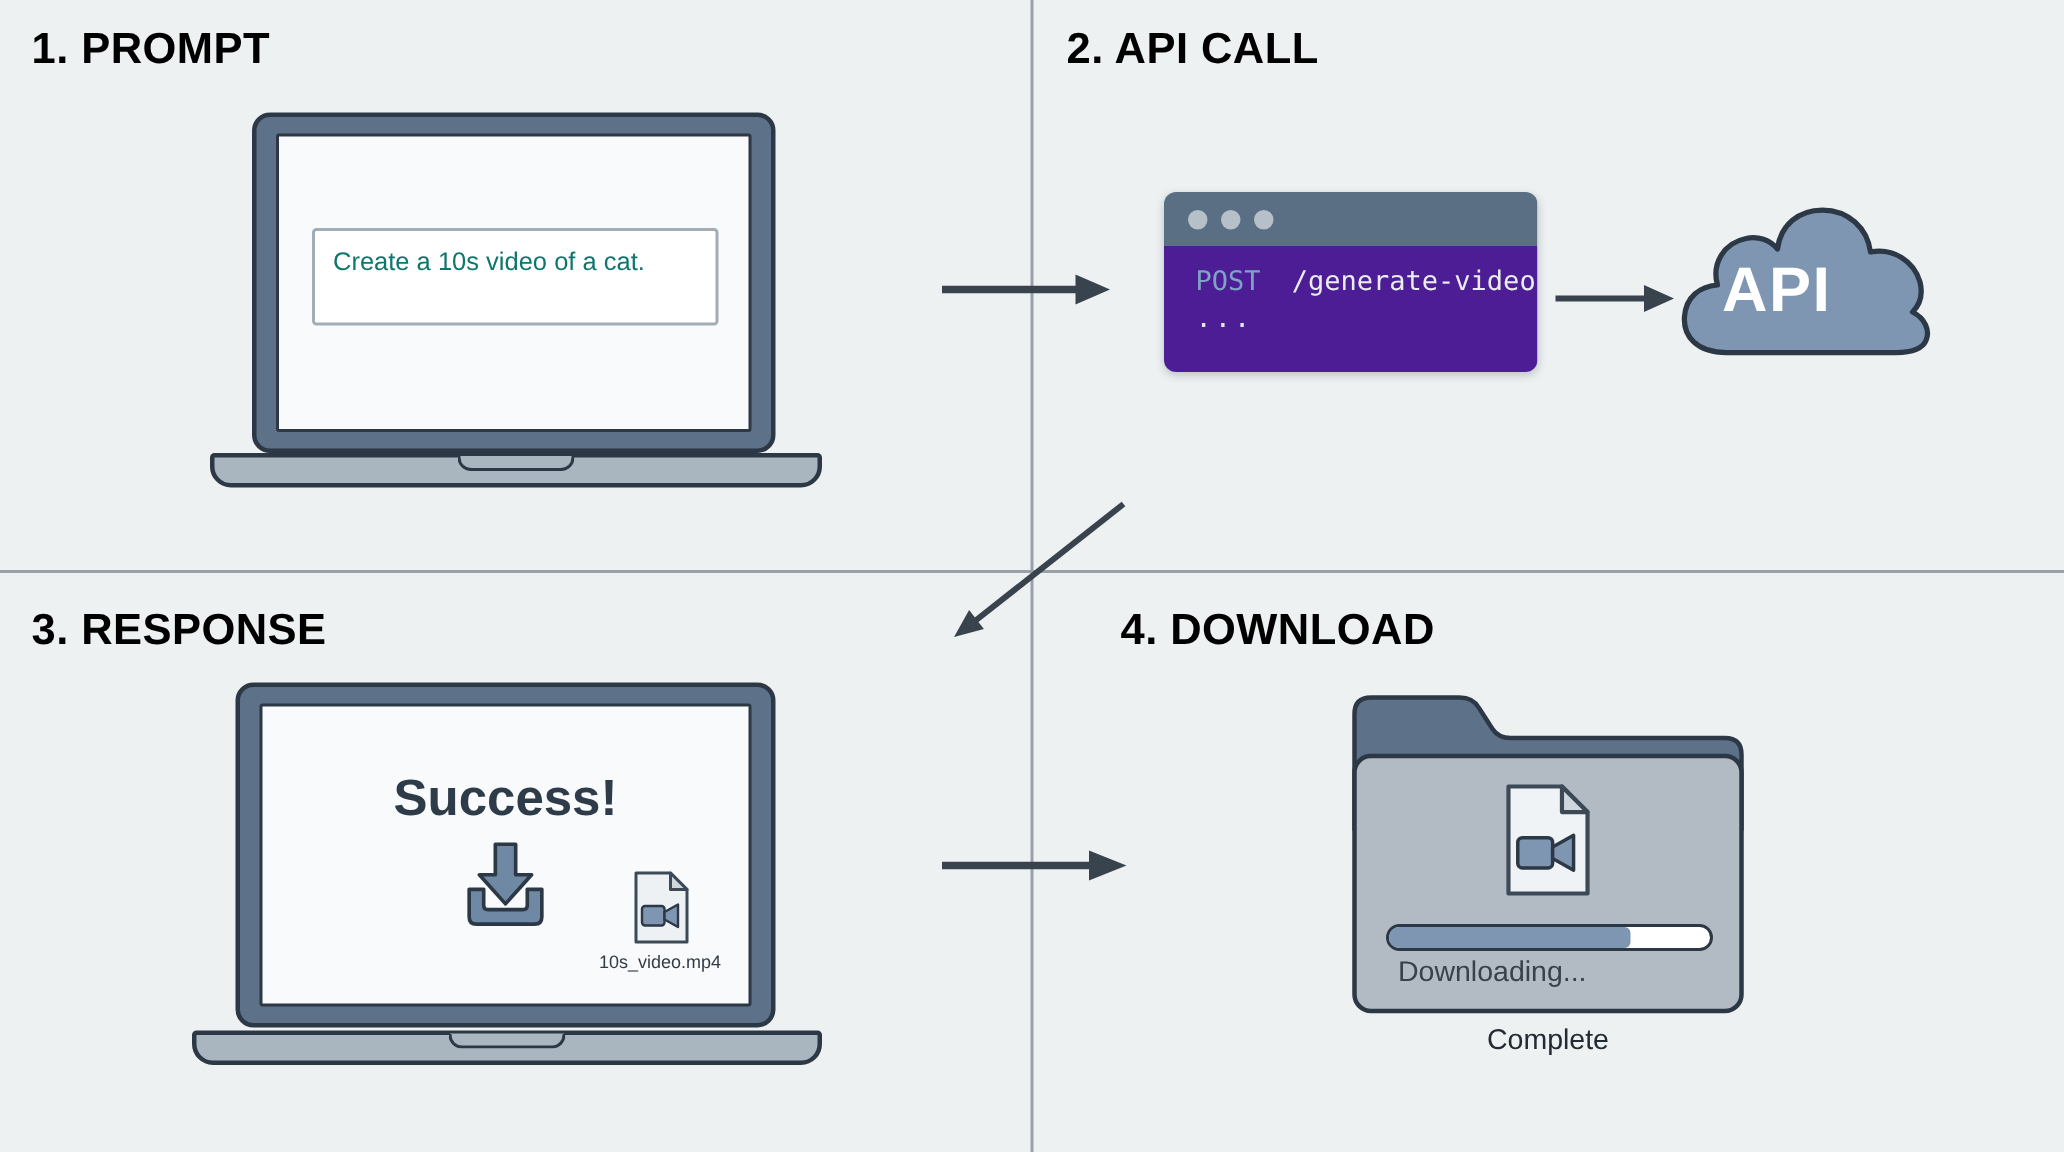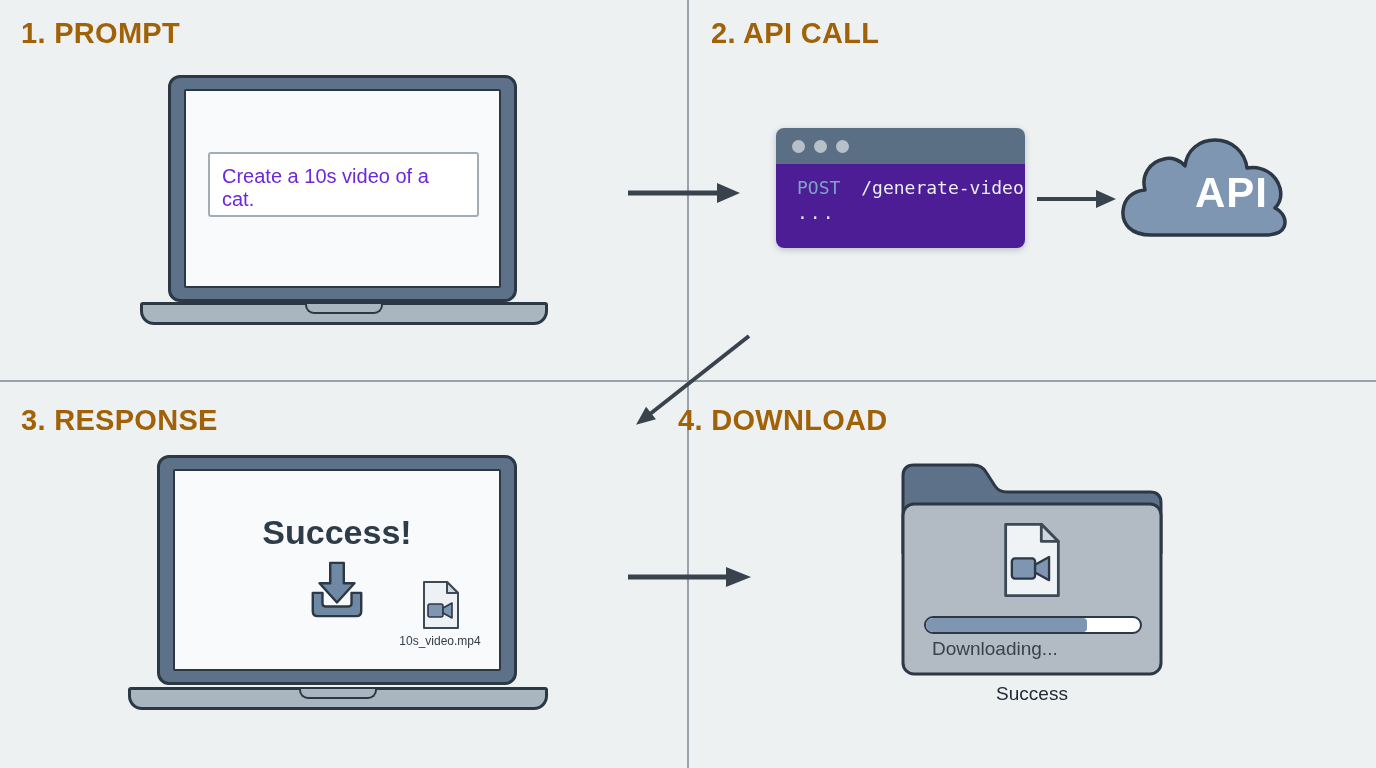--- a/index.html
+++ b/index.html
@@ -3,21 +3,21 @@
 <meta charset="utf-8">
 <style>
   html,body{margin:0;padding:0;}
   #canvas{
     position:relative;width:1376px;height:768px;overflow:hidden;
     background:#edf1f2;
     font-family:"Liberation Sans",sans-serif;
   }
   .divider{position:absolute;background:#9aa2a9;}
   .section-title{
-    position:absolute;font-size:29px;font-weight:bold;color:#a16207;letter-spacing:.3px;
+    position:absolute;font-size:29px;font-weight:bold;color:#000000;letter-spacing:.3px;
   }
   
   .laptop-bezel{
     position:absolute;background:#5d7188;border:3px solid #2c3845;border-radius:12px;
   }
   .laptop-screen{
     position:absolute;left:13px;right:13px;top:11px;bottom:11px;
     background:#f8fafb;border:2px solid #2c3845;border-radius:2px;
   }
   .laptop-base{
@@ -28,42 +28,42 @@
     position:absolute;left:50%;top:-1px;transform:translateX(-50%);
     width:74px;height:8px;background:#a9b5bf;
     border:2px solid #2c3845;border-top:none;border-radius:0 0 9px 9px;
   }
   
   .prompt-input{
     position:absolute;left:208px;top:152px;width:271px;height:65px;
     background:#ffffff;border:2px solid #a3adb5;border-radius:3px;box-sizing:border-box;
   }
   .prompt-input-text{
-    padding:11px 12px;font-size:20px;color:#6d28d9;
+    padding:11px 12px;font-size:17px;color:#0f766e;
   }
   
   .code-window{
     position:absolute;left:776px;top:128px;width:249px;height:120px;
     border-radius:8px;overflow:hidden;box-shadow:0 2px 6px rgba(40,52,64,.25);
   }
   .code-titlebar{
     height:36px;background:#5a6e84;display:flex;align-items:center;padding-left:16px;gap:9px;
   }
   .window-dot{width:13px;height:13px;border-radius:50%;background:#b6c0c9;}
   .code-body{
     height:84px;background:#4c1d95;padding:13px 0 0 21px;box-sizing:border-box;
     font-family:"DejaVu Sans Mono",monospace;font-size:18px;
   }
   .code-method{color:#7fa3c6;}
   .code-path{color:#e9edf0;}
   .code-ellipsis{color:#e2e7eb;letter-spacing:2px;display:block;margin-top:4px;}
   
   .cloud-wrap{position:absolute;left:1118px;top:136px;width:172px;height:106px;}
   .cloud-label{
-    position:absolute;left:1148px;top:169px;width:120px;text-align:right;
+    position:absolute;left:1148px;top:169px;width:120px;text-align:left;
     font-size:42px;font-weight:bold;color:#ffffff;letter-spacing:1px;
   }
   
   .success-message{
     position:absolute;left:157px;top:513px;width:360px;text-align:center;
     font-size:34px;font-weight:bold;color:#2e3b49;
   }
   .video-file-label{
     position:absolute;left:375px;top:634px;width:130px;text-align:center;
     font-size:12px;color:#333c46;
@@ -177,35 +177,35 @@
 
   <div class="laptop-base" style="left:128px;top:687px;width:414px;height:17px;">
     <div class="laptop-notch"></div>
   </div>
 
   <svg class="arrow-svg" style="left:625px;top:564px;" width="130" height="26">
     <line x1="3" y1="13" x2="103" y2="13" stroke="#39434e" stroke-width="5"></line>
     <polygon points="101,3 126,13 101,23" fill="#39434e"></polygon>
   </svg>
 
-  <div class="section-title" style="left:678px;top:404px;">4. DOWNLOAD</div>
+  <div class="section-title" style="left:747px;top:404px;">4. DOWNLOAD</div>
 
   <div class="folder-wrap">
     <svg width="278" height="222" viewBox="0 0 278 222">
       <path d="M 10 95 L 10 18 Q 10 7 21 7 L 80 7 Q 89 7 93 14 L 102 28 Q 106 34 114 34 L 257 34 Q 268 34 268 45 L 268 95 Z" fill="#5d7188" stroke="#2c3845" stroke-width="3" stroke-linejoin="round"></path>
       <rect x="10" y="46" width="258" height="170" rx="11" fill="#b2bbc3" stroke="#2c3845" stroke-width="3"></rect>
     </svg>
   </div>
 
   <svg class="arrow-svg" style="left:1001px;top:517px;" width="62" height="86" viewBox="0 0 40 50">
     <path d="M3 2 L26 2 L37 13 L37 48 L3 48 Z" fill="#f0f3f5" stroke="#3c4a57" stroke-width="1.8" stroke-linejoin="round"></path>
     <path d="M26 2 L26 13 L37 13 Z" fill="#cfd7dd" stroke="#3c4a57" stroke-width="1.8" stroke-linejoin="round"></path>
     <rect x="7" y="24" width="15" height="13" rx="2" fill="#7e96b2" stroke="#2c3845" stroke-width="1.5"></rect>
     <polygon points="22,28 31,23 31,38 22,33" fill="#7e96b2" stroke="#2c3845" stroke-width="1.5" stroke-linejoin="round"></polygon>
   </svg>
 
   <div class="progress-bar">
     <div class="progress-fill" style="width: 75%;"></div>
   </div>
   <div class="downloading-label">Downloading...</div>
-  <div class="complete-label">Success</div>
+  <div class="complete-label">Complete</div>
 
 </div>
 
 </body></html>

